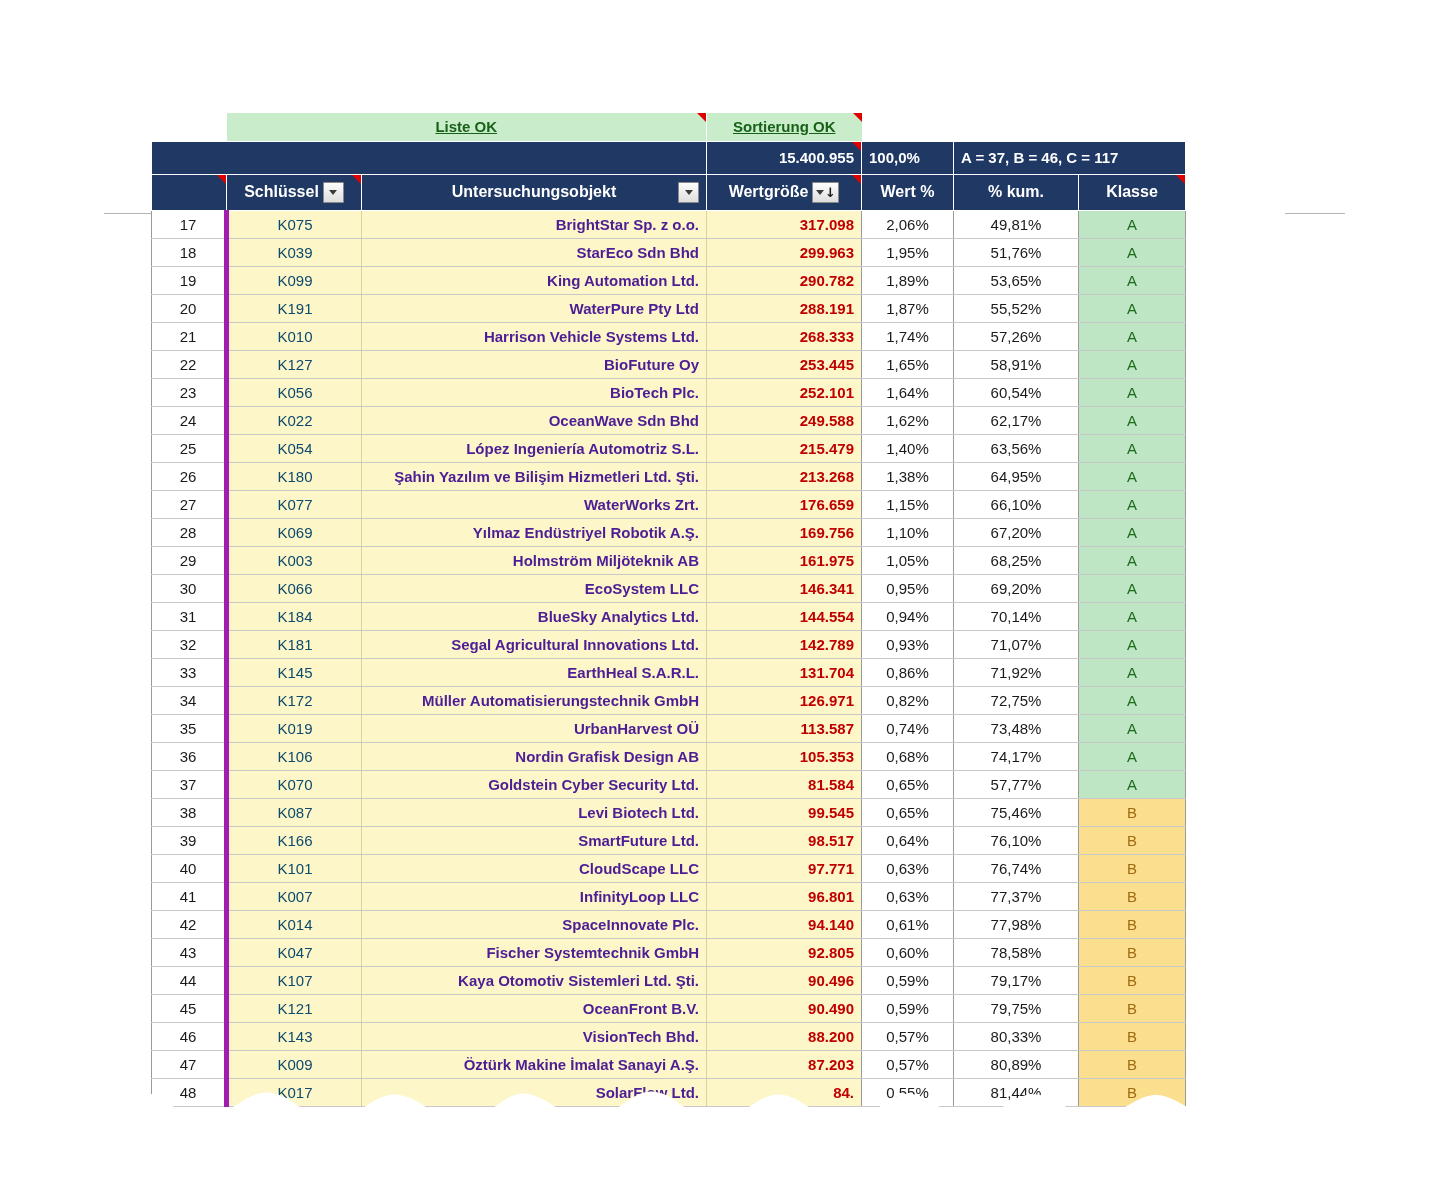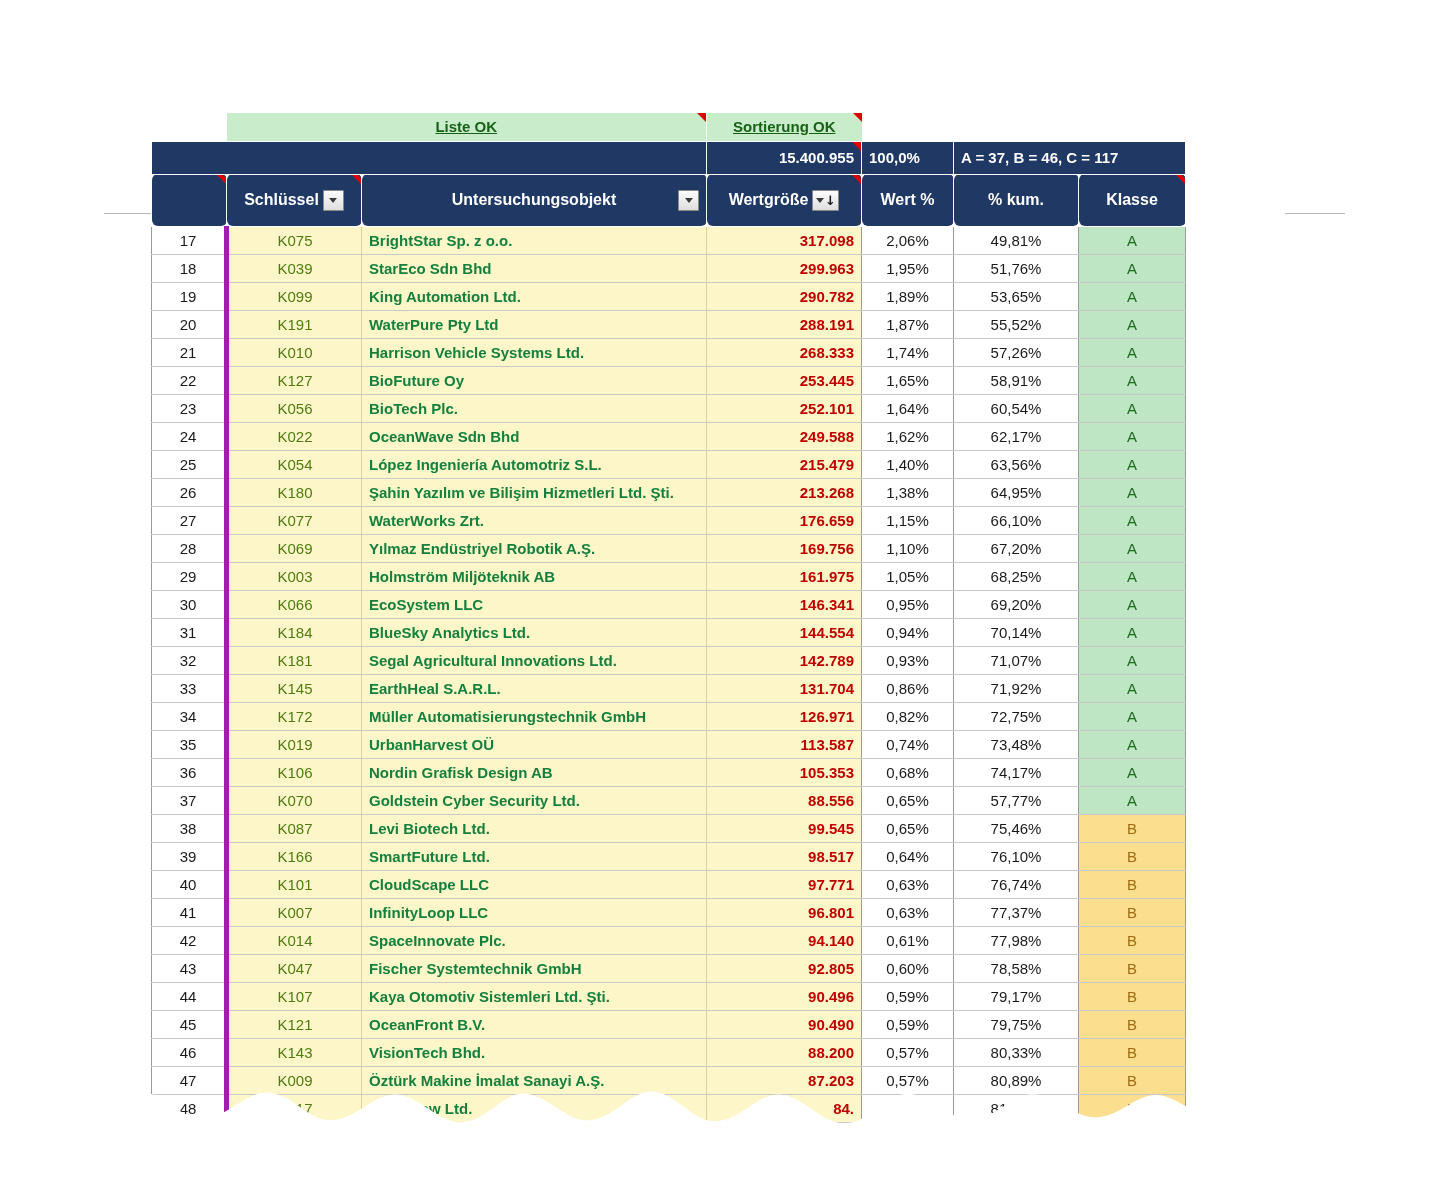--- a/index.html
+++ b/index.html
@@ -77,21 +77,21 @@
 
   
   .navy {
     background: #1f3864;
     color: #ffffff;
     font-weight: bold;
     position: relative;
     border: 1px solid #ffffff;
   }
   .navy.sum { height: 33px; font-size: 15px; }
-  .navy.hdr { height: 52px; font-size: 16px; text-align: center; border-radius: 6px; }
+  .navy.hdr { height: 36px; font-size: 16px; text-align: center; }
   .navy.r   { text-align: right; }
   .navy.c   { }
   .navy.plain { background: #1f3864; border: 1px solid #ffffff; }
 
   
   .hdr-inner {
     display: flex;
     align-items: center;
     justify-content: center;
     width: 100%;
@@ -133,31 +133,31 @@
   .idx-cell {
     background: #ffffff;
     color: #1a1a1a;
     text-align: center;
     font-size: 16px;
     border-left: 1px solid #9a9a9a;
     border-right: 5px solid #a21caf;
   }
   .key-cell {
     background: #fdf6c9;
-    color: #4d7c0f;
+    color: #0c4a6e;
     text-align: center;
     font-size: 16px;
     border-right: 1px solid #d9d39a;
   }
   .obj-cell {
     background: #fdf6c9;
-    color: #15803d;
+    color: #4c1d95;
     font-weight: bold;
     font-size: 16px;
-    text-align: left;
+    text-align: right;
     border-right: 1px solid #d9d39a;
   }
   .val-cell {
     background: #fdf6c9;
     color: #c00000;
     font-weight: bold;
     font-size: 16px;
     text-align: right;
     padding-right: 14px;
     border-right: 1px solid #9a9a9a;
@@ -463,21 +463,21 @@
           <td class="obj-cell">Nordin Grafisk Design AB</td>
           <td class="val-cell">105.353</td>
           <td class="pct-cell">0,68%</td>
           <td class="cum-cell">74,17%</td>
           <td class="cls-cell cls-A">A</td>
         </tr>
         <tr class="data">
           <td class="idx-cell">37</td>
           <td class="key-cell">K070</td>
           <td class="obj-cell">Goldstein Cyber Security Ltd.</td>
-          <td class="val-cell">88.556</td>
+          <td class="val-cell">81.584</td>
           <td class="pct-cell">0,65%</td>
           <td class="cum-cell">57,77%</td>
           <td class="cls-cell cls-A">A</td>
         </tr>
         <tr class="data">
           <td class="idx-cell">38</td>
           <td class="key-cell">K087</td>
           <td class="obj-cell">Levi Biotech Ltd.</td>
           <td class="val-cell">99.545</td>
           <td class="pct-cell">0,65%</td>

